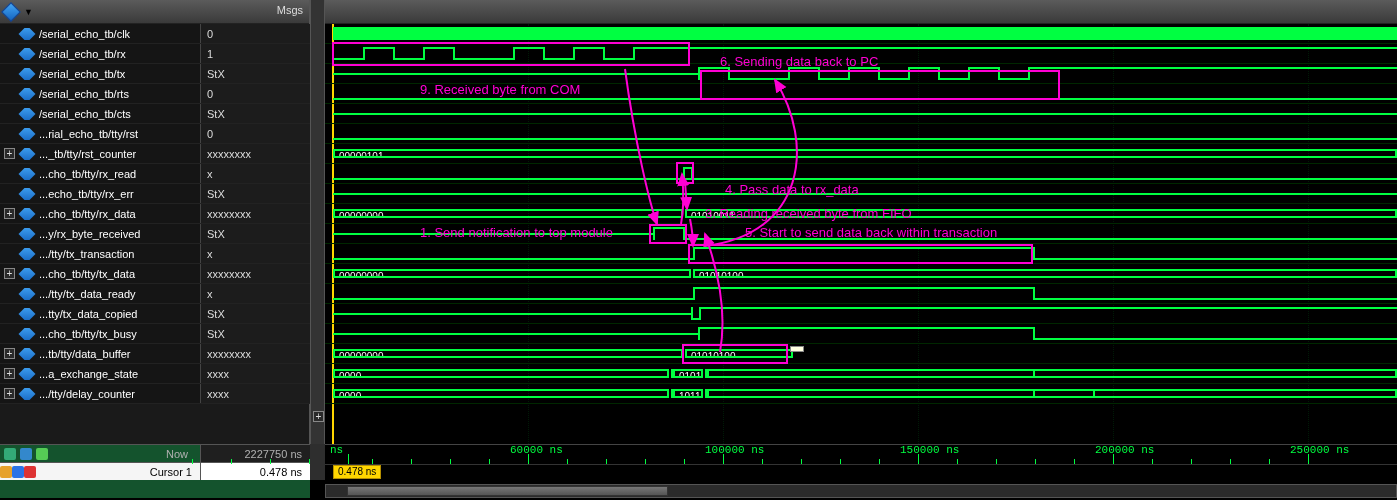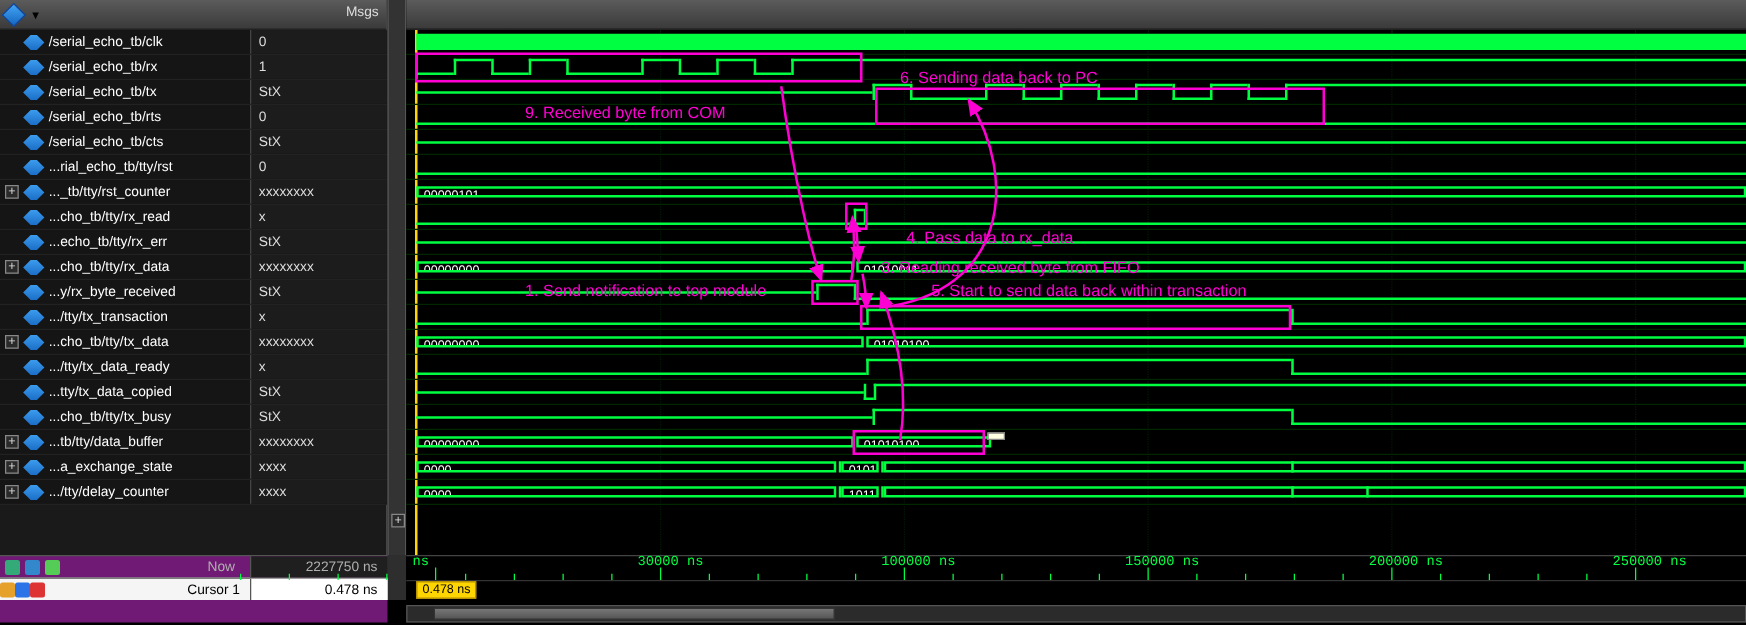--- a/index.html
+++ b/index.html
@@ -94,21 +94,21 @@
     display:flex;
     align-items:center;
     background:#1c1c1c;
   }
   
   .bottom-strip {
     position:absolute;
     left:0; width:310px;
     bottom:0;
     height:54px;
-    background:#701a75;
+    background:#14532d;
   }
   .bottom-strip .row {
     height:18px;
     display:flex;
     align-items:center;
     border-top:1px solid #555;
   }
   .bottom-strip .row .lab {
     flex:1;
     text-align:right;
@@ -689,21 +689,21 @@
 
 <div class="time-ruler">
   <div class="scale" id="time-scale">
       <div class="tick major" style="left: 23px;"></div>
       <div class="tick-label" style="left: 5px;">ns</div>
       <div class="tick minor" style="left: -16px;"></div>
       <div class="tick minor" style="left: -55px;"></div>
       <div class="tick minor" style="left: -94px;"></div>
       <div class="tick minor" style="left: -133px;"></div>
       <div class="tick major" style="left: 203px;"></div>
-      <div class="tick-label" style="left: 185px;">30000 ns</div>
+      <div class="tick-label" style="left: 185px;">60000 ns</div>
       <div class="tick minor" style="left: 164px;"></div>
       <div class="tick minor" style="left: 125px;"></div>
       <div class="tick minor" style="left: 86px;"></div>
       <div class="tick minor" style="left: 47px;"></div>
       <div class="tick major" style="left: 398px;"></div>
       <div class="tick-label" style="left: 380px;">100000 ns</div>
       <div class="tick minor" style="left: 359px;"></div>
       <div class="tick minor" style="left: 320px;"></div>
       <div class="tick minor" style="left: 281px;"></div>
       <div class="tick minor" style="left: 242px;"></div>

